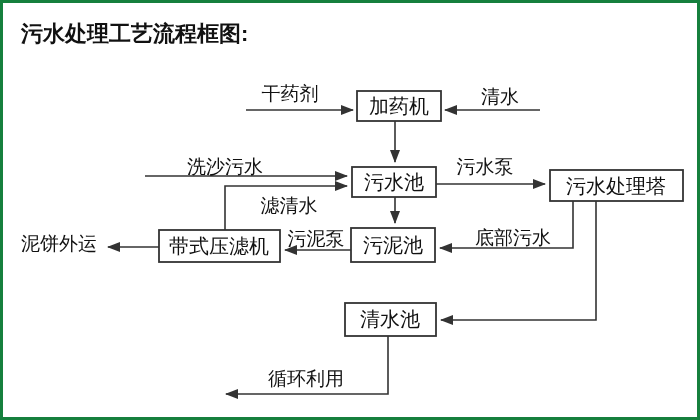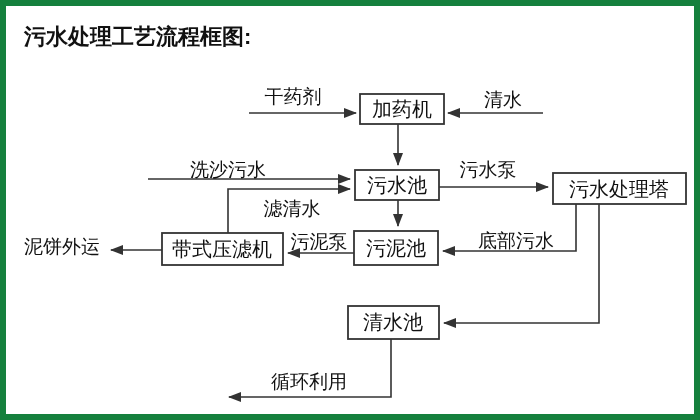--- a/index.html
+++ b/index.html
@@ -1,19 +1,19 @@
 <!DOCTYPE html>
 <html style="--line: #333333; --text: #111111;"><head>
 <meta charset="utf-8">
 <style>
   html,body{margin:0;padding:0;background:#fff;}
   .page{
     width:700px;height:420px;
     background:#ffffff;
-    border:6px solid #15803d;
+    border:3px solid #15803d;
     box-sizing:border-box;
     position:relative;
     font-family:"Liberation Sans","DejaVu Sans",sans-serif;
     overflow:hidden;
   }
   svg{display:block;}
   .flow{fill:none;stroke:var(--line,#333);stroke-width:1.6px;}
   .box{fill:#ffffff;stroke:var(--line,#333);stroke-width:1.8px;}
   .box-label{
     fill:var(--text,#111);font-size:20px;

